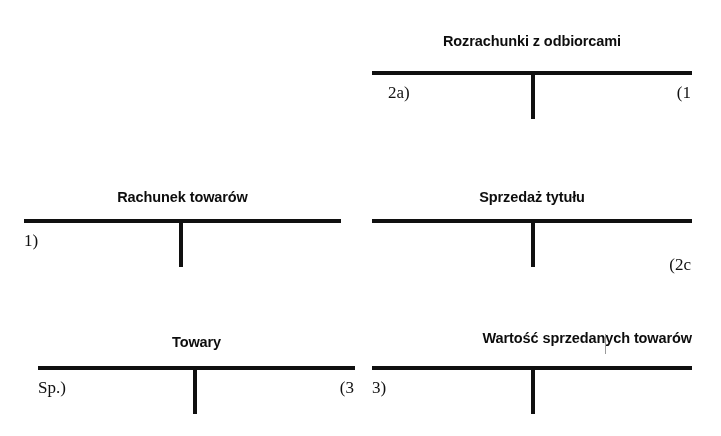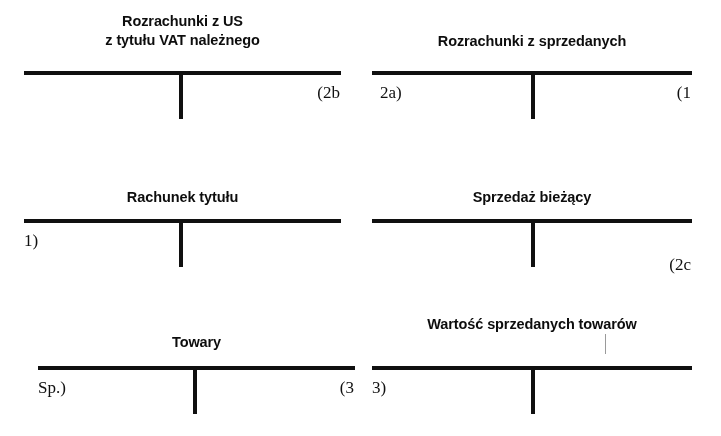--- a/index.html
+++ b/index.html
@@ -68,77 +68,67 @@
     position: absolute;
     width: 1px;
     background: #9a9a9a;
   }
 </style>
 </head>
 <body>
 
 <div id="diagram">
 
-  <div class="t-account" style="left:24px; top:8px; width:317px; height:130px;">
-    <div class="t-title" style="top:4px;">
-      <span>Rozrachunki z US</span>
-      <span class="line2">z tytułu VAT należnego</span>
-    </div>
-    <div class="t-bar" style="top:63px;"></div>
-    <div class="t-stem" style="left:155px; top:67px; height:44px;"></div>
-    <div class="t-marker left" style="left:0px; top:76px;"></div>
-    <div class="t-marker right" style="right:1px; top:76px;">(2b</div>
-  </div>
 
   <div class="t-account" style="left:372px; top:8px; width:320px; height:130px;">
     <div class="t-title" style="top:24px;">
-      <span>Rozrachunki z sprzedanych</span>
+      <span>Rozrachunki z odbiorcami</span>
       <span class="line2"></span>
     </div>
     <div class="t-bar" style="top:63px;"></div>
     <div class="t-stem" style="left:159px; top:67px; height:44px;"></div>
-    <div class="t-marker left" style="left:8px; top:76px;">2a)</div>
+    <div class="t-marker left" style="left:16px; top:76px;">2a)</div>
     <div class="t-marker right" style="right:1px; top:76px;">(1</div>
   </div>
 
   <div class="t-account" style="left:24px; top:180px; width:317px; height:120px;">
     <div class="t-title" style="top:8px;">
-      <span>Rachunek tytułu</span>
+      <span>Rachunek towarów</span>
       <span class="line2"></span>
     </div>
     <div class="t-bar" style="top:39px;"></div>
     <div class="t-stem" style="left:155px; top:43px; height:44px;"></div>
     <div class="t-marker left" style="left:0px; top:52px;">1)</div>
     <div class="t-marker right" style="right:1px; top:52px;"></div>
   </div>
 
   <div class="t-account" style="left:372px; top:180px; width:320px; height:120px;">
     <div class="t-title" style="top:8px;">
-      <span>Sprzedaż bieżący</span>
+      <span>Sprzedaż tytułu</span>
       <span class="line2"></span>
     </div>
     <div class="t-bar" style="top:39px;"></div>
     <div class="t-stem" style="left:159px; top:43px; height:44px;"></div>
     <div class="t-marker left" style="left:0px; top:52px;"></div>
     <div class="t-marker right" style="right:1px; top:76px;margin-left:16px;">(2c</div>
   </div>
 
   <div class="t-account" style="left:24px; top:325px; width:317px; height:111px;margin-left:14px;">
     <div class="t-title" style="top:8px;">
       <span>Towary</span>
       <span class="line2"></span>
     </div>
     <div class="t-bar" style="top:41px;"></div>
     <div class="t-stem" style="left:155px; top:45px; height:44px;"></div>
     <div class="t-marker left" style="left:0px; top:54px;">Sp.)</div>
     <div class="t-marker right" style="right:1px; top:54px;">(3</div>
   </div>
 
   <div class="t-account" style="left:372px; top:310px; width:320px; height:126px;">
-    <div class="t-title" style="top:5px;">
+    <div class="t-title" style="top:19px;text-align:right;">
       <span>Wartość sprzedanych towarów</span>
     </div>
     <div class="caret" style="left:233px; top:24px; height:20px;"></div>
     <div class="t-bar" style="top:56px;"></div>
     <div class="t-stem" style="left:159px; top:60px; height:44px;"></div>
     <div class="t-marker left" style="left:0px; top:69px;">3)</div>
     <div class="t-marker right" style="right:1px; top:69px;"></div>
   </div>
 
 </div>

